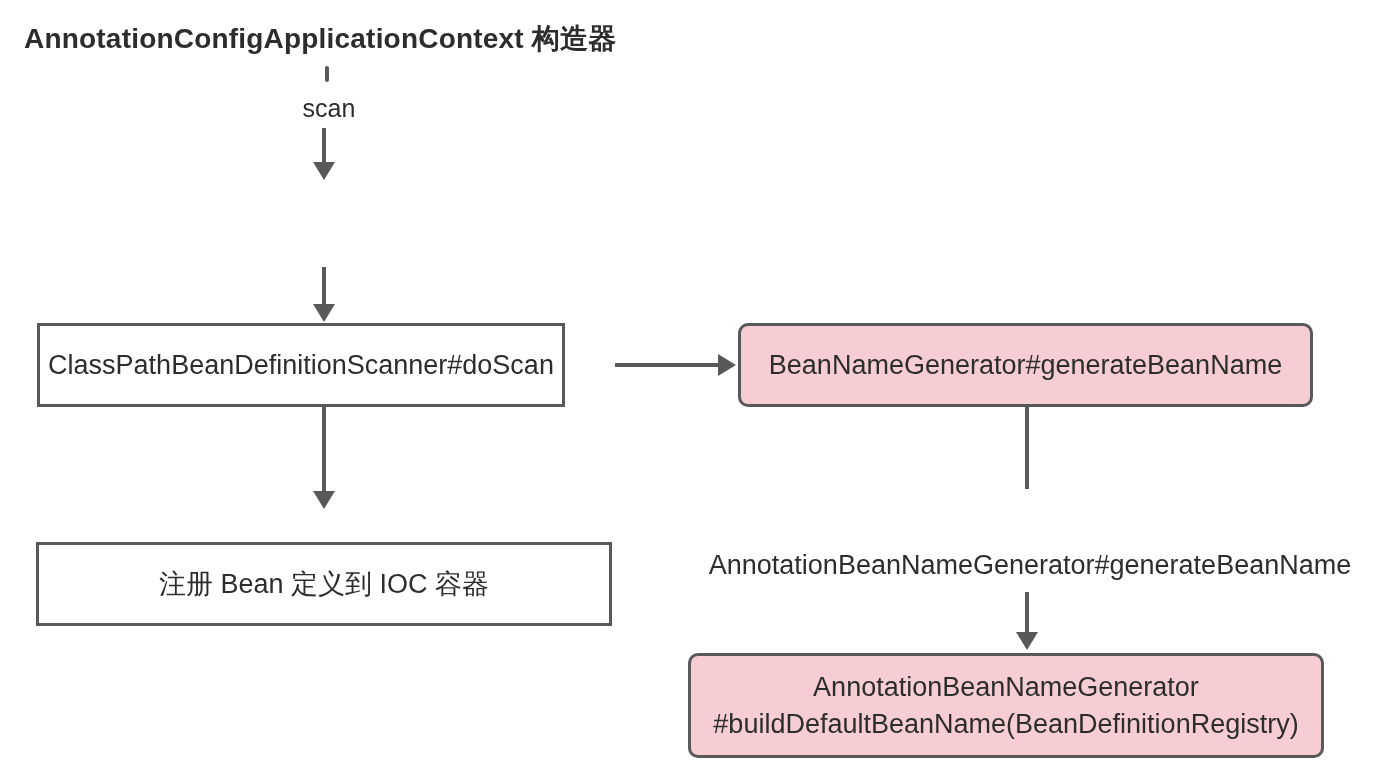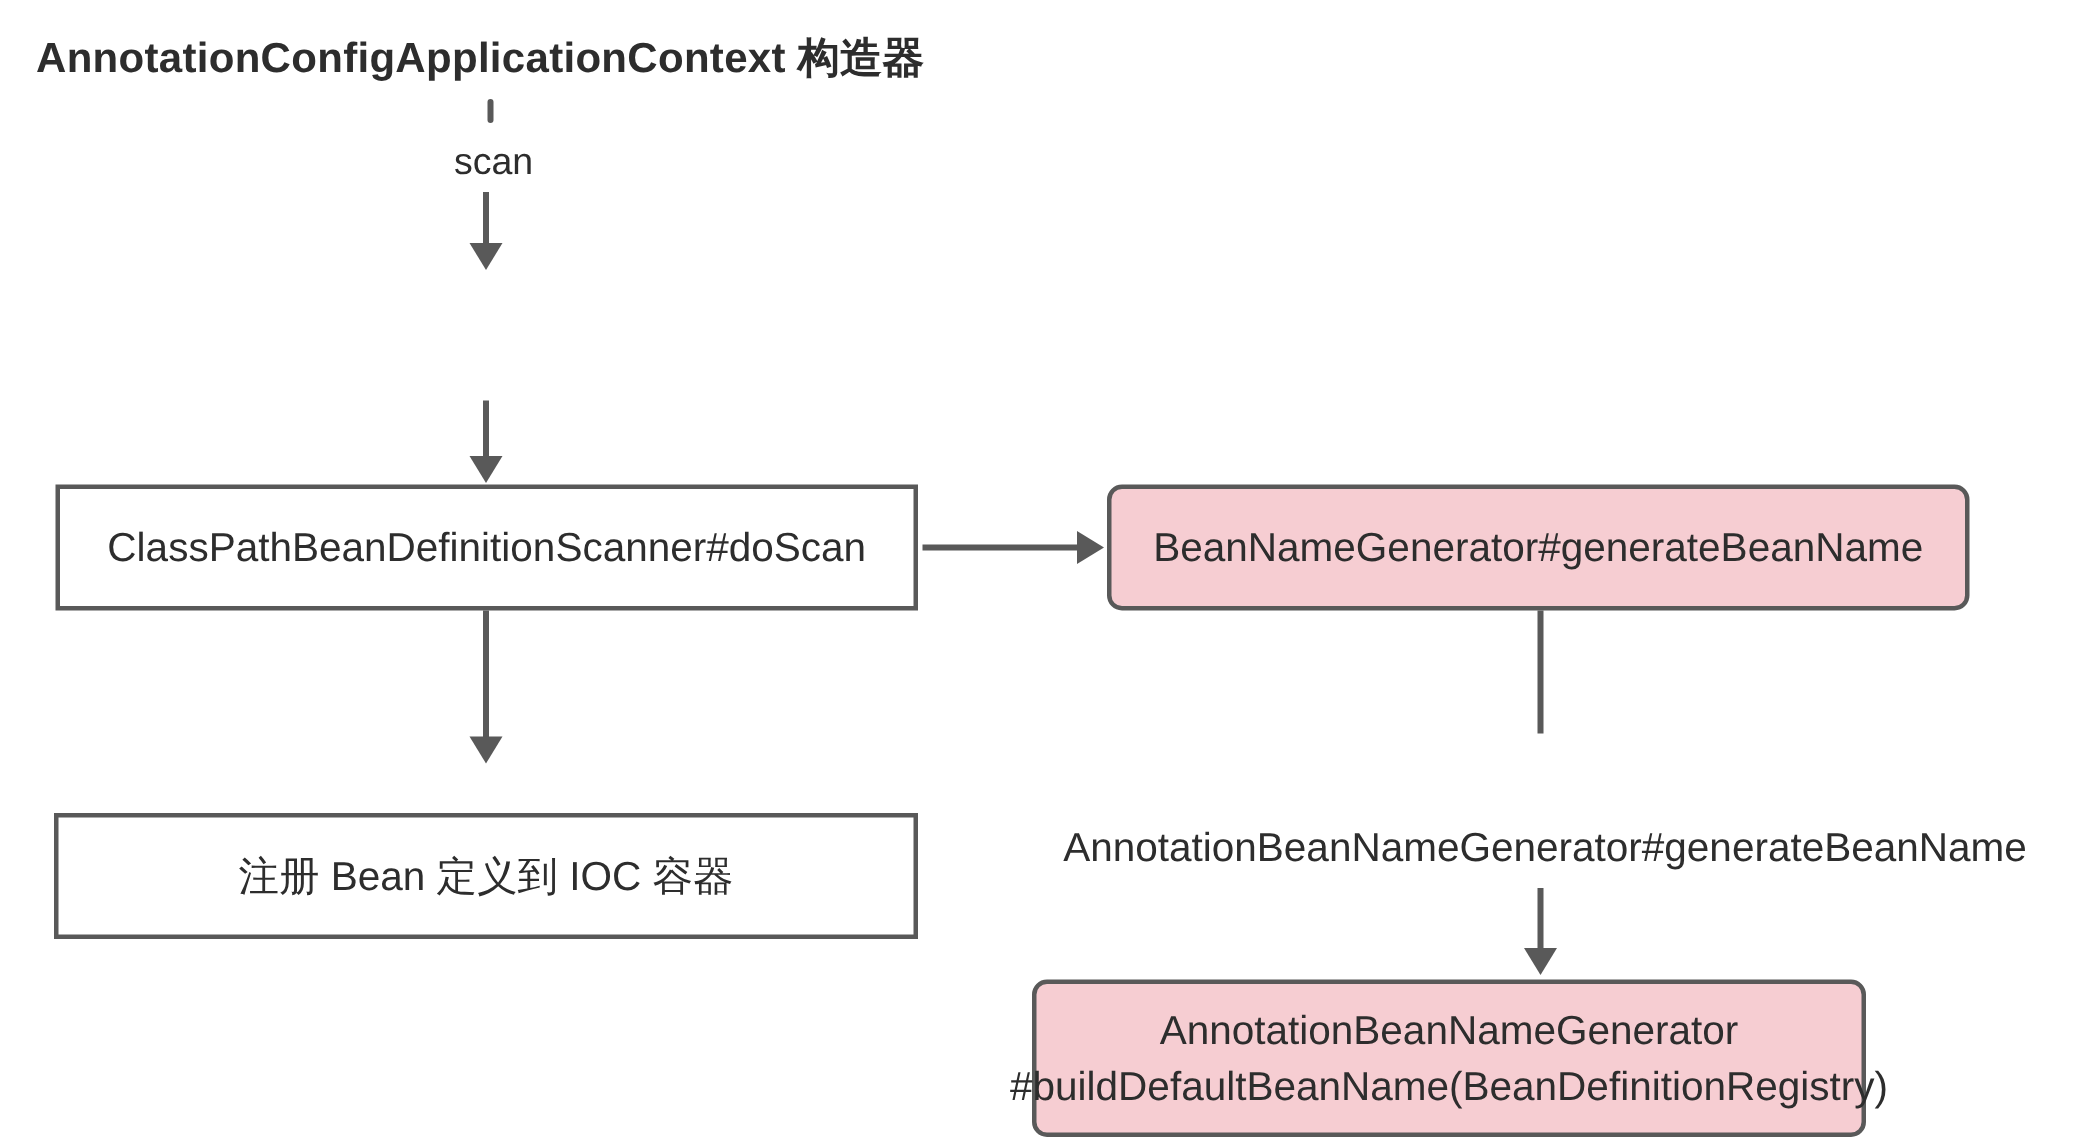--- a/index.html
+++ b/index.html
@@ -82,21 +82,21 @@
 
   <div class="edge-label" style="left:329px; top:94px;">scan</div>
 
   <div class="vline" style="left:322px; top:128px; height:38px;"></div>
   <div class="head-down" style="left:313px; top:162px;"></div>
 
 
   <div class="vline" style="left:322px; top:267px; height:39px;"></div>
   <div class="head-down" style="left:313px; top:304px;"></div>
 
-  <div class="node" style="left:37px; top:323px; width:575px; height:84px;">
+  <div class="node" style="left:37px; top:323px; width:528px; height:84px;">
     <span>ClassPathBeanDefinitionScanner#doScan</span>
   </div>
 
   <div class="hline" style="left:615px; top:363px; width:103px;"></div>
   <div class="head-right" style="left:718px; top:354px;"></div>
 
   <div class="node pink" style="left:738px; top:323px; width:575px; height:84px;">
     <span>BeanNameGenerator#generateBeanName</span>
   </div>
 
@@ -107,18 +107,18 @@
     <span>注册 Bean 定义到 IOC 容器</span>
   </div>
 
   <div class="vline" style="left:1025px; top:407px; height:82px;"></div>
 
   <div class="annotation-line" style="left:1030px; top:550px;">AnnotationBeanNameGenerator#generateBeanName</div>
 
   <div class="vline" style="left:1025px; top:592px; height:42px;"></div>
   <div class="head-down" style="left:1016px; top:632px;"></div>
 
-  <div class="node pink" style="left:688px; top:653px; width:556px; height:105px;">
+  <div class="node pink" style="left:688px; top:653px; width:636px; height:105px;">
     <span>AnnotationBeanNameGenerator</span>
     <span>#buildDefaultBeanName(BeanDefinitionRegistry)</span>
   </div>
 
 </div>
 
 </body></html>

